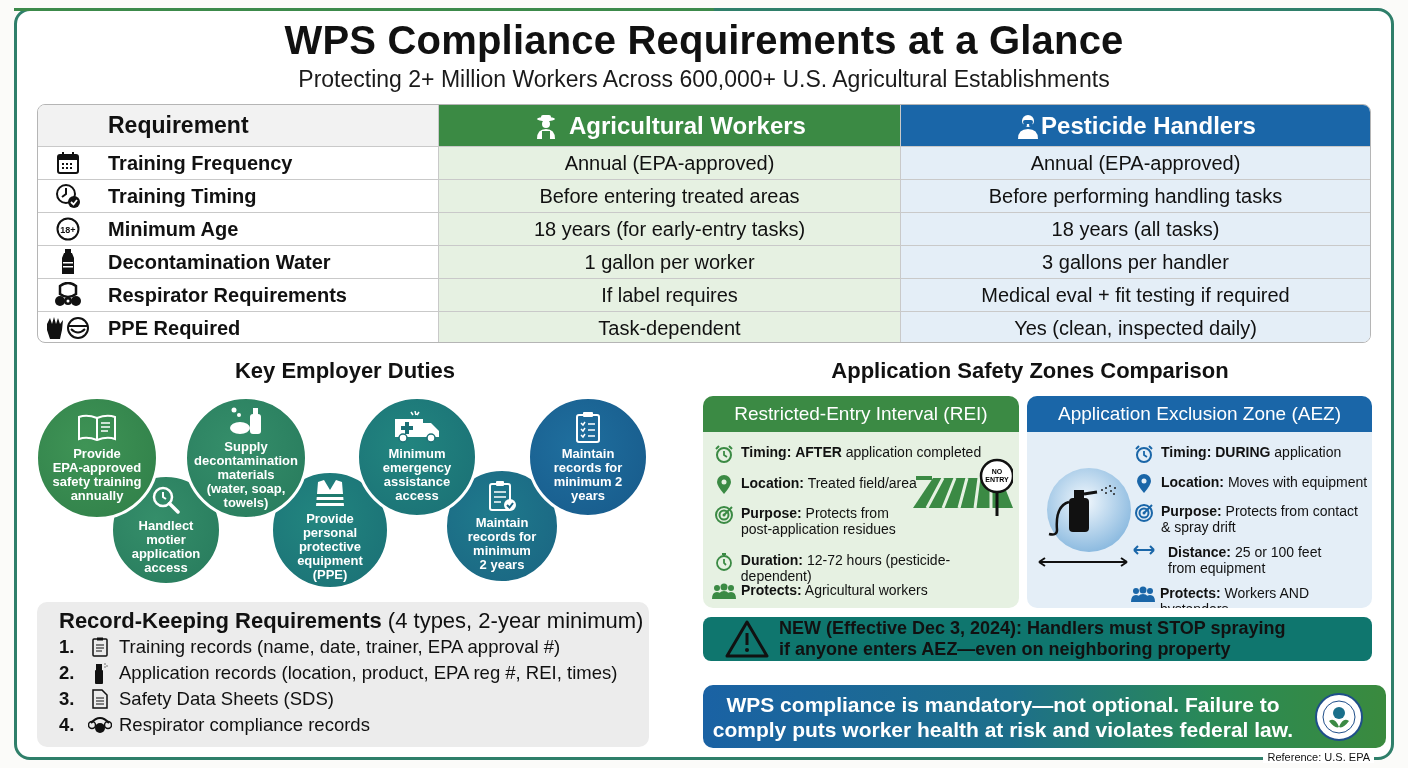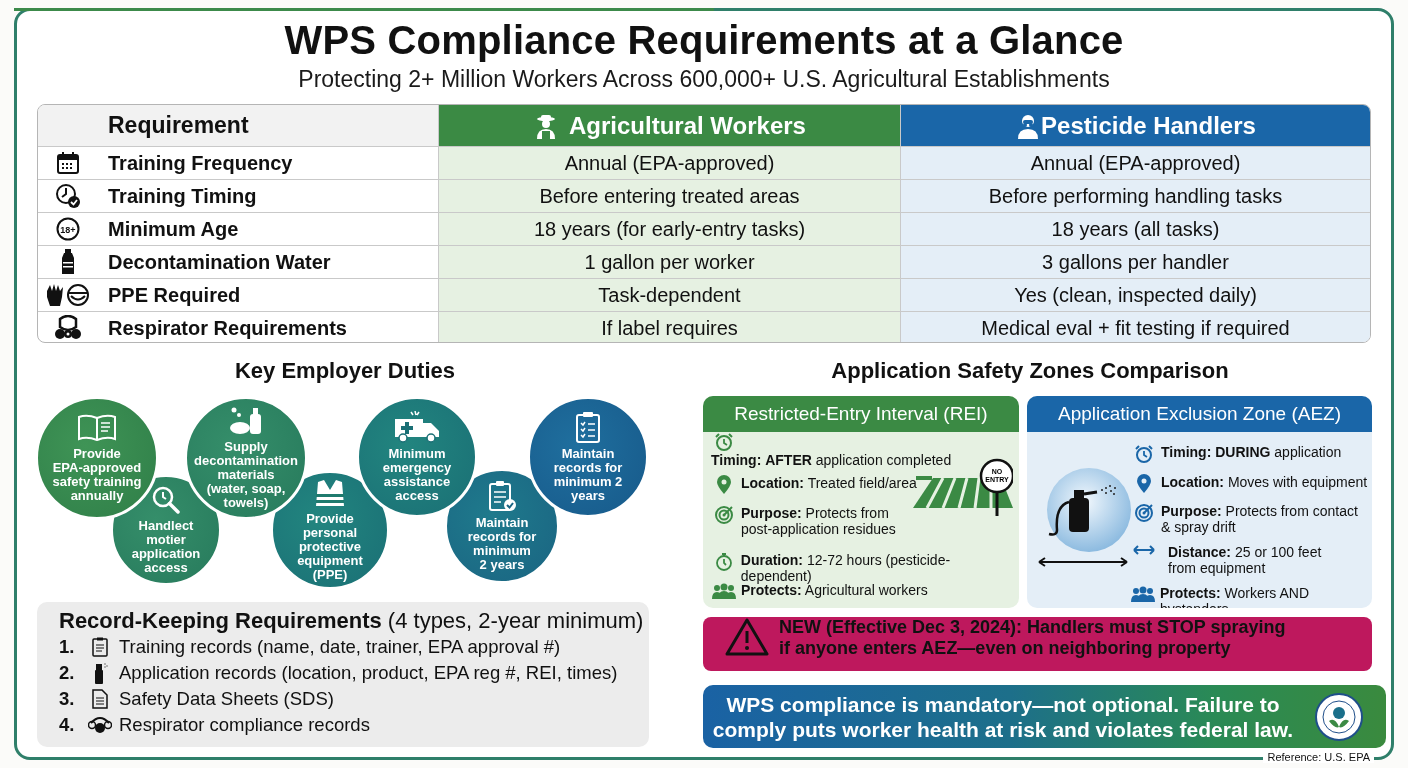--- a/index.html
+++ b/index.html
@@ -40,21 +40,21 @@
   .records .ri .num { font-weight: 700; width: 28px; }
   .records .ri .ico { width: 26px; display: flex; justify-content: center; margin-right: 6px; }
 
   
   .zone { position: absolute; border-radius: 10px; overflow: hidden; }
   .zone .zh { height: 36px; color: #fff; font-weight: 400; font-size: 19px; display: flex; align-items: center; justify-content: center; }
   .zone .zi { position: absolute; display: flex; align-items: flex-start; font-size: 14px; line-height: 16px; }
   .zone .zi .zic { width: 26px; display: flex; justify-content: center; margin-right: 4px; }
   .zone .zi b { font-weight: 700; }
 
-  .alert { position: absolute; left: 703px; top: 617px; width: 669px; height: 54px; background: #be185d; border-radius: 8px; display: flex; }
+  .alert { position: absolute; left: 703px; top: 617px; width: 669px; height: 44px; background: #0f766e; border-radius: 8px; display: flex; align-items: center; }
   .alert .txt { font-weight: 700; font-size: 18px; line-height: 21px; margin-left: 10px; }
   .banner { position: absolute; left: 703px; top: 685px; width: 683px; height: 63px; border-radius: 10px; background: linear-gradient(90deg, #1a62a4 0%, #1d6f8a 45%, #2a8a55 75%, #3a8a3e 100%); display: flex; align-items: center; }
   .banner .txt { color: #fff; font-weight: 700; font-size: 21px; line-height: 25px; text-align: center; width: 600px; }
   .seal { width: 48px; height: 48px; border-radius: 50%; background: #fff; border: 2px solid #1f4f8a; display: flex; align-items: center; justify-content: center; margin-left: 12px; }
   .ref { position: absolute; right: 34px; top: 751px; font-size: 11px; background: #fff; padding: 0 4px; }
 </style>
 </head>
 <body>
 
 <div class="frame"></div>
@@ -150,47 +150,47 @@
           </svg>
         </span>
         <span class="rlabel">Decontamination Water</span>
       </div>
     <div class="c2">1 gallon per worker</div>
     <div class="c3">3 gallons per handler</div>
   </div>
   <div class="trow">
     <div class="c1">
         <span class="ricon">
-          <svg width="48" height="24" viewBox="0 0 48 24">
-            <path d="M3 8 L6 2 L8 8 L10 1 L12 8 L14 2 L16 8 L19 4 L18 14 L16 23 H6 L3 14 Z" fill="#111"></path>
-            <circle cx="34" cy="12" r="10" fill="none" stroke="#111" stroke-width="2"></circle>
-            <path d="M24 10 H44" stroke="#111" stroke-width="2"></path>
-            <path d="M27 13 Q34 20 41 13" fill="none" stroke="#111" stroke-width="2"></path>
-          </svg>
-        </span>
-        <span class="rlabel">PPE Required</span>
-      </div>
-    <div class="c2">Task-dependent</div>
-    <div class="c3">Yes (clean, inspected daily)</div>
-  </div>
-  <div class="trow">
-    <div class="c1">
-        <span class="ricon">
           <svg width="28" height="26" viewBox="0 0 28 26">
             <path d="M6 4 Q14 -2 22 4 L22 12 Q14 18 6 12 Z" fill="none" stroke="#111" stroke-width="2.5"></path>
             <circle cx="6" cy="19" r="5" fill="#111"></circle>
             <circle cx="22" cy="19" r="5" fill="#111"></circle>
             <circle cx="14" cy="19" r="4" fill="#111"></circle>
             <circle cx="14" cy="19" r="1.5" fill="#fff"></circle>
           </svg>
         </span>
         <span class="rlabel">Respirator Requirements</span>
       </div>
     <div class="c2">If label requires</div>
     <div class="c3">Medical eval + fit testing if required</div>
+  </div>
+  <div class="trow">
+    <div class="c1">
+        <span class="ricon">
+          <svg width="48" height="24" viewBox="0 0 48 24">
+            <path d="M3 8 L6 2 L8 8 L10 1 L12 8 L14 2 L16 8 L19 4 L18 14 L16 23 H6 L3 14 Z" fill="#111"></path>
+            <circle cx="34" cy="12" r="10" fill="none" stroke="#111" stroke-width="2"></circle>
+            <path d="M24 10 H44" stroke="#111" stroke-width="2"></path>
+            <path d="M27 13 Q34 20 41 13" fill="none" stroke="#111" stroke-width="2"></path>
+          </svg>
+        </span>
+        <span class="rlabel">PPE Required</span>
+      </div>
+    <div class="c2">Task-dependent</div>
+    <div class="c3">Yes (clean, inspected daily)</div>
   </div>
 </div>
 
 <div class="sec-title" style="left:180px;top:358px;width:330px;">Key Employer Duties</div>
 
 <div class="circle g2" style="left:110px;top:474px;width:112px;height:112px;">
   <svg class="ic" width="30" height="30" viewBox="0 0 30 30">
       <circle cx="12" cy="12" r="9" fill="none" stroke="#fff" stroke-width="2.5"></circle>
       <path d="M12 7 V12 L15 14" stroke="#fff" stroke-width="2" fill="none"></path>
       <path d="M18.5 18.5 L27 27" stroke="#fff" stroke-width="3.5" stroke-linecap="round"></path>
@@ -323,21 +323,21 @@
         </svg>
       </span>
       <span>Respirator compliance records</span>
     </div>
 </div>
 
 <div class="sec-title" style="left:790px;top:358px;width:480px;">Application Safety Zones Comparison</div>
 
 <div class="zone" style="left:703px;top:396px;width:316px;height:212px;background:#e6f1e2;">
   <div class="zh" style="background:#3b8a44;">Restricted-Entry Interval (REI)</div>
-  <div class="zi" style="left:8px;top:36px;flex-direction:column;">
+  <div class="zi" style="left:8px;top:48px;">
       <span class="zic">
         <svg width="20" height="20" viewBox="0 0 20 20">
           <circle cx="10" cy="11" r="7" fill="none" stroke="#3b8a44" stroke-width="2"></circle>
           <path d="M10 7 V11 L13 13" stroke="#3b8a44" stroke-width="1.8" fill="none"></path>
           <path d="M2 5 L5 2 M18 5 L15 2" stroke="#3b8a44" stroke-width="2"></path>
         </svg>
       </span>
       <span><b>Timing:</b> <b>AFTER</b><span> application completed</span></span>
     </div>
   <div class="zi" style="left:8px;top:79px;">

